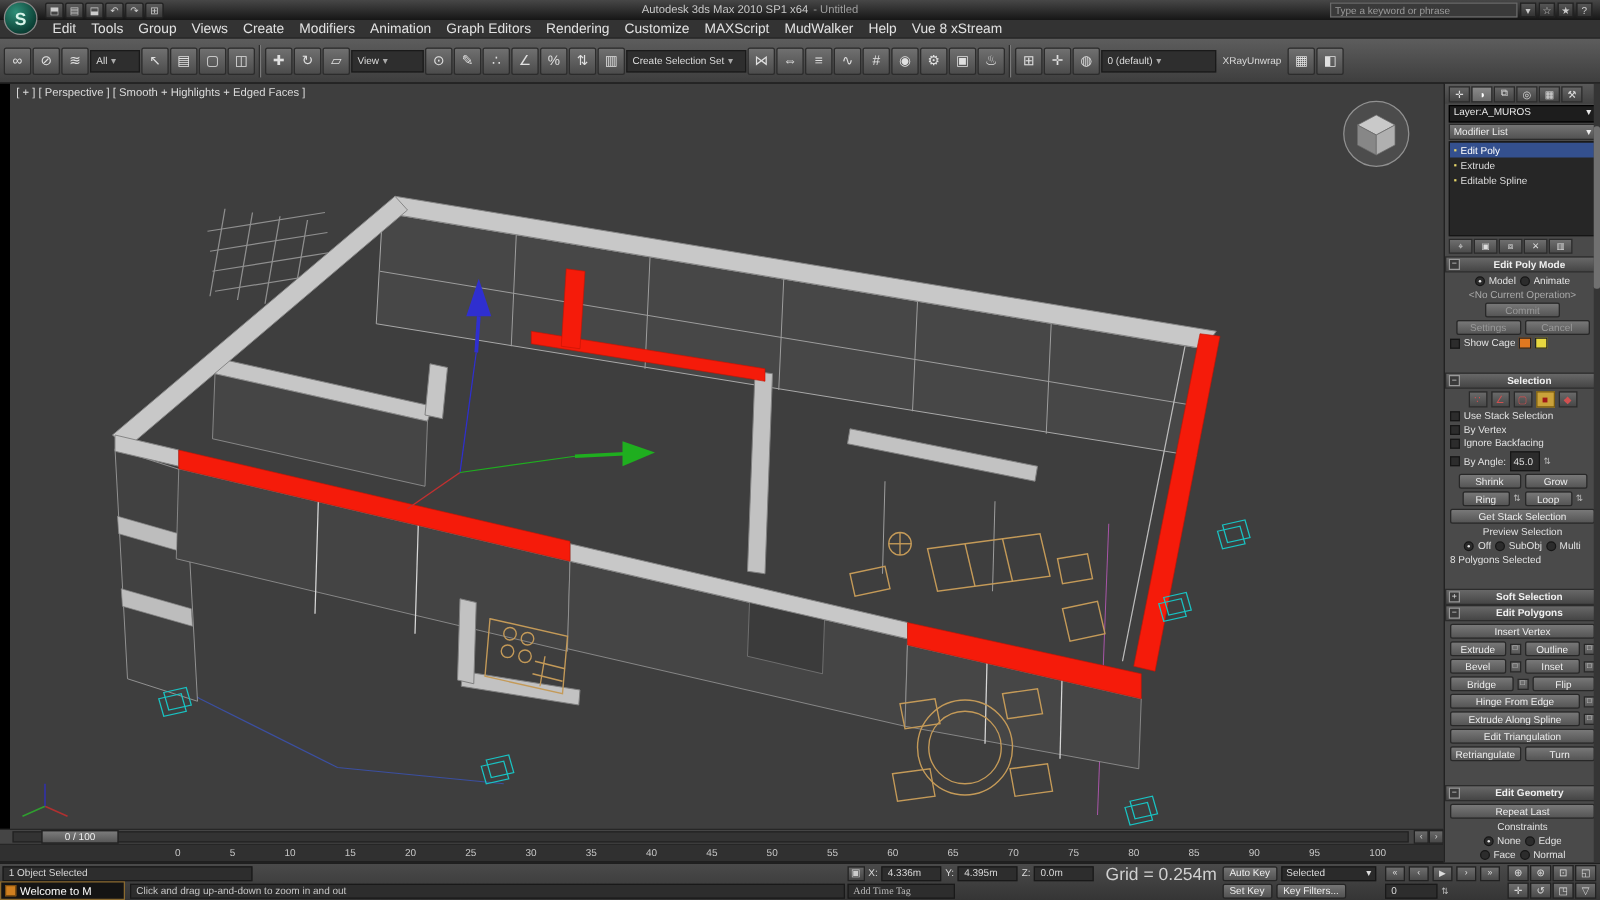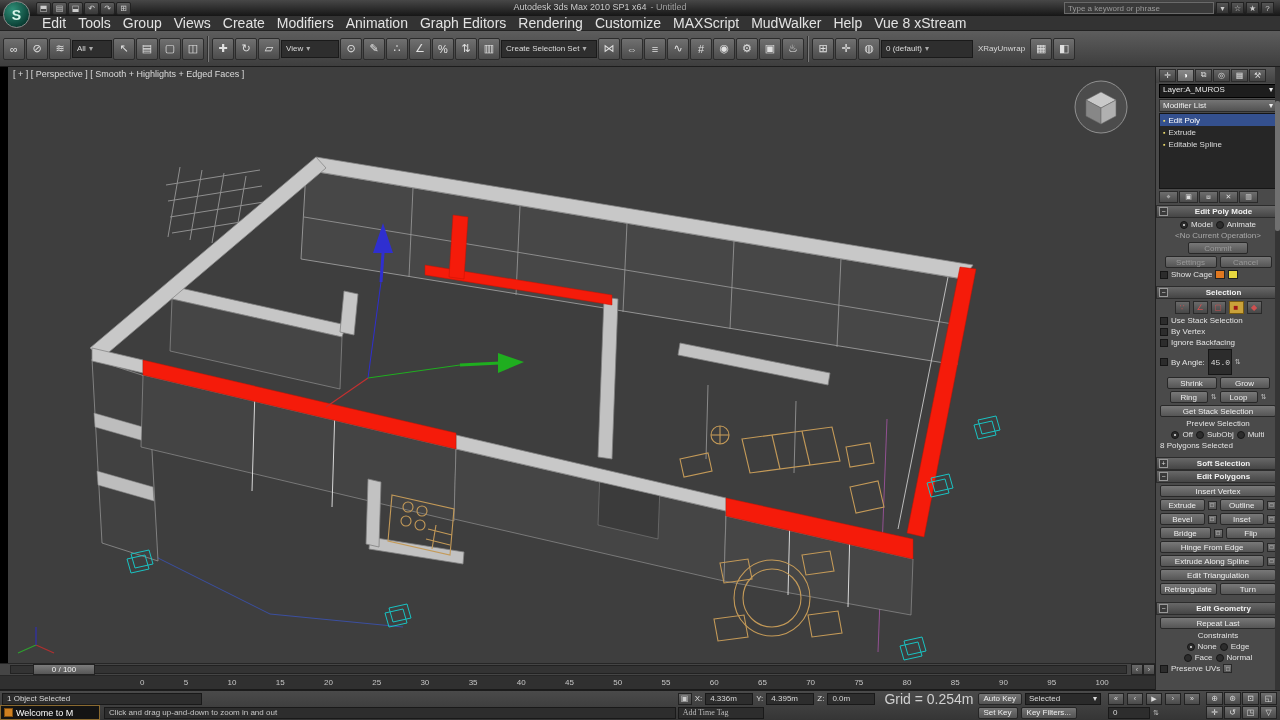--- a/index.html
+++ b/index.html
@@ -17,21 +17,21 @@
   .tb-title { position:absolute; left:260px; right:340px; top:2px; text-align:center; color:#c9c9c9; font-size:9px; white-space:nowrap; }
   .tb-title .doc { color:#9f9f9f; margin-left:4px; }
   .infocenter { margin-left:auto; display:flex; align-items:center; gap:2px; padding-right:6px; }
   .ic-search { width:150px; height:12px; background:#3a3a3a; border:1px solid #6a6a6a; color:#bbb; font-size:8px; padding:0 3px; }
   .ic-search::placeholder { color:#9a9a9a; }
   .ic-icon { width:13px; height:12px; background:linear-gradient(#565656,#333); border:1px solid #222; color:#ccc; font-size:8px;
     display:flex; align-items:center; justify-content:center; }
 
   
   .menubar { height:15px; background:#333; border-bottom:1px solid #222; display:flex; align-items:center; padding-left:36px; }
-  .menu-item { padding:0 6px; color:#e3e3e3; font-size:14px; white-space:nowrap; }
+  .menu-item { padding:0 6px; color:#e3e3e3; font-size:11px; white-space:nowrap; }
 
   
   .toolbar { height:36px; background:linear-gradient(#5d5d5d,#3e3e3e); border-bottom:1px solid #1d1d1d;
     display:flex; align-items:center; gap:1px; padding:0 3px; overflow:hidden; }
   .tb-icon { width:22px; height:22px; flex:0 0 auto; background:linear-gradient(#707070,#4c4c4c); border:1px solid #2c2c2c;
     border-radius:2px; color:#e0e0e0; font-size:11px; display:flex; align-items:center; justify-content:center; }
   .sep { width:2px; height:26px; background:#2e2e2e; border-right:1px solid #7a7a7a; margin:0 2px; flex:0 0 auto; }
   .tb-dd { height:18px; background:#2e2e2e; border:1px solid #1a1a1a; color:#ddd; font-size:8px;
     display:flex; align-items:center; gap:3px; padding:4px 4px; flex:0 0 auto; white-space:nowrap; overflow:hidden; }
   .tb-dd .dd-arrow { color:#aaa; }
@@ -76,39 +76,39 @@
   .stack-ico { font-size:7px; color:#e8d86a; }
   .stack-btns { height:15px; display:flex; gap:1px; padding:1px 3px; }
   .sbtn { width:19px; height:12px; background:linear-gradient(#6e6e6e,#4b4b4b); border:1px solid #2a2a2a; color:#ddd; font-size:7px;
     display:flex; align-items:center; justify-content:center; }
 
   .ro-head { height:13px; background:linear-gradient(#686868,#454545); border:1px solid #2c2c2c; display:flex; align-items:center;
     padding:0 2px; color:#f0f0f0; }
   .ro-sign { width:9px; height:9px; border:1px solid #999; background:#3a3a3a; font-size:7px; line-height:8px; text-align:center;
     margin-right:2px; color:#ddd; }
   .ro-title { flex:1; text-align:center; font-weight:bold; font-size:8px; }
-  .ro-body { padding:1px 0 6px; }
+  .ro-body { padding:1px 0 18px; }
   .row { display:flex; align-items:center; gap:3px; padding:1px 4px; min-height:11px; }
   .row.center { justify-content:center; }
   .lbl { color:#e2e2e2; white-space:nowrap; overflow:hidden; }
   .lbl.dim { color:#aaa; }
   .cb { width:8px; height:8px; background:#2c2c2c; border:1px solid #161616; flex:0 0 auto; }
   .radio { width:8px; height:8px; border-radius:50%; background:#2c2c2c; border:1px solid #161616; flex:0 0 auto; position:relative; }
   .radio.on::after { content:""; position:absolute; inset:2px; border-radius:50%; background:#e8e8e8; }
   .pbtn { height:12px; background:linear-gradient(#787878,#555); border:1px solid #282828; border-radius:2px; color:#eee; font-size:8px;
     display:flex; align-items:center; justify-content:center; padding:0 2px; white-space:nowrap; overflow:hidden; }
   .pbtn.dim { color:#9a9a9a; }
   .pbtn.full { flex:1; }
   .w60{width:60px;} .w52{width:52px;} .w50{width:50px;} .w38{width:38px;}
   .mini { width:9px; height:9px; background:linear-gradient(#787878,#555); border:1px solid #282828; font-size:6px; color:#ddd;
     display:flex; align-items:center; justify-content:center; flex:0 0 auto; }
   .spin { color:#bbb; font-size:7px; }
   .swatch { width:10px; height:9px; border:1px solid #222; flex:0 0 auto; }
   .swatch.orange { background:#e07820; } .swatch.yellow { background:#e8d840; }
-  .field { height:26px; background:#2c2c2c; border:1px solid #161616; color:#ddd; display:flex; align-items:center; padding:0 2px;font-family:Liberation Mono, monospace; }
+  .field { height:16px; background:#2c2c2c; border:1px solid #161616; color:#ddd; display:flex; align-items:center; padding:0 2px; }
   .w24 { width:24px; }
   .sob { width:15px; height:13px; background:linear-gradient(#6a6a6a,#474747); border:1px solid #2a2a2a; color:#d05050; font-size:8px;
     display:flex; align-items:center; justify-content:center; }
   .sob.active { background:#caa23a; border-color:#7a5c10; color:#a01818; }
 
   
   .statusbar { height:30px; background:linear-gradient(#4a4a4a,#353535); border-top:1px solid #1c1c1c; display:flex; }
   .sb-col { display:flex; flex-direction:column; justify-content:center; gap:1px; }
   .sb-left { flex:1; padding:1px 2px; }
   .sb-row { display:flex; align-items:center; gap:3px; height:13px; }

